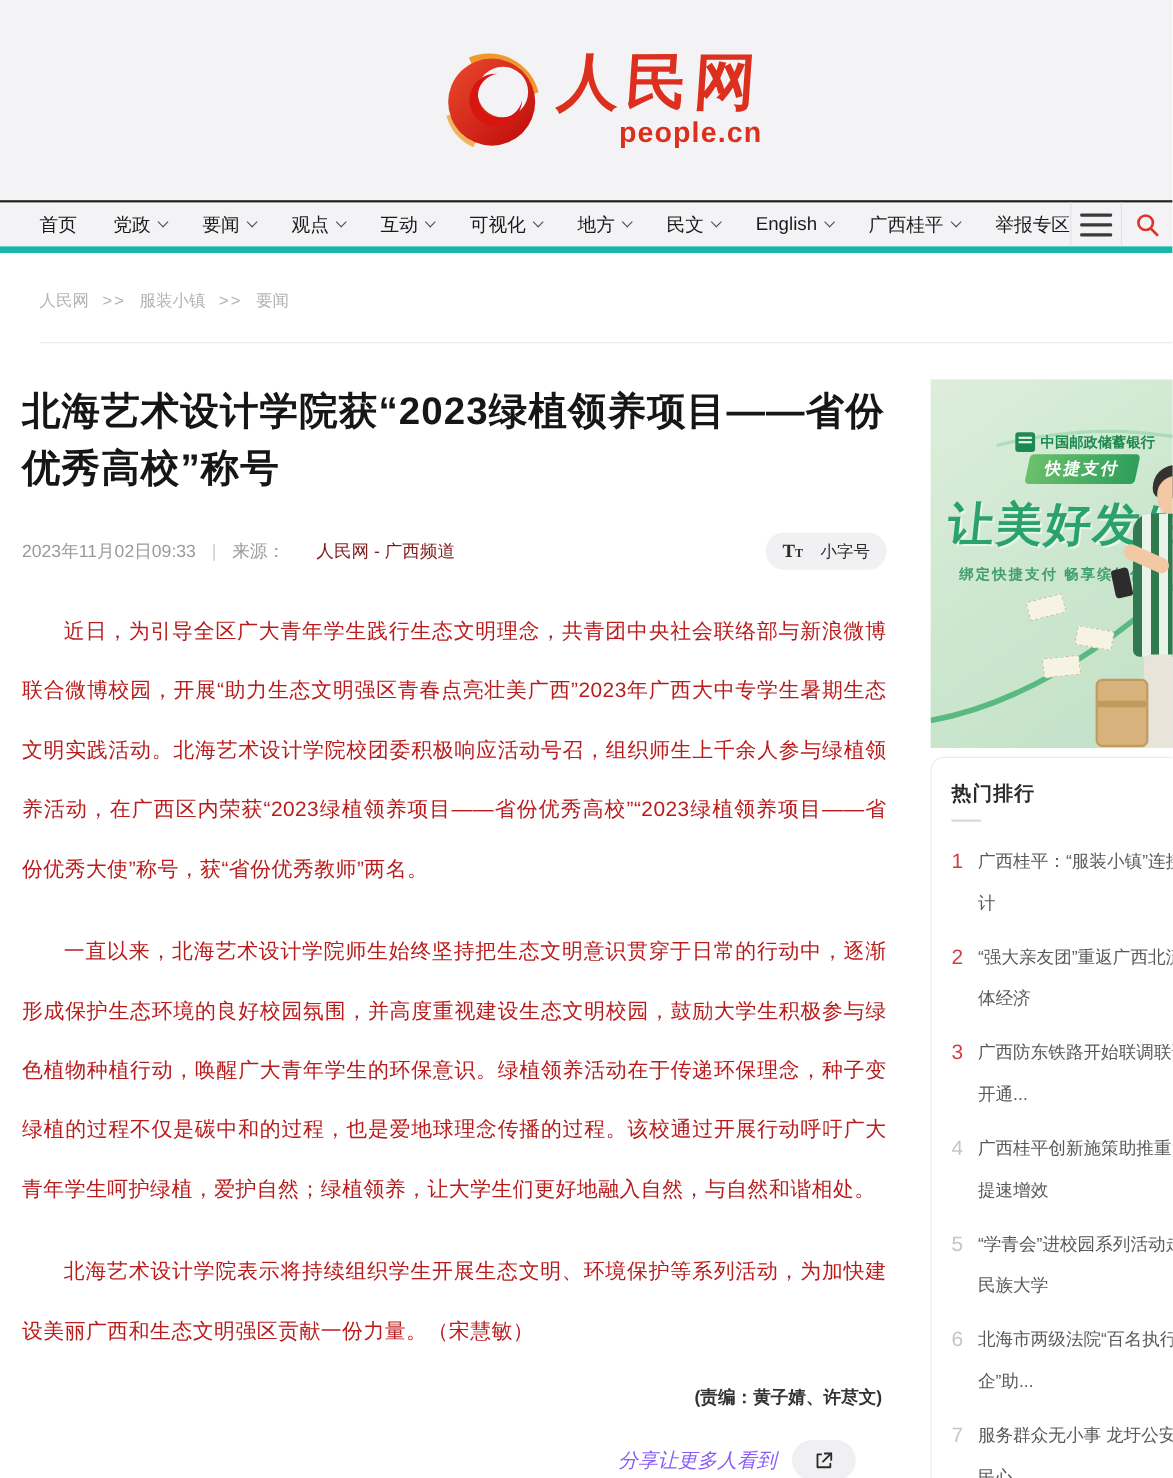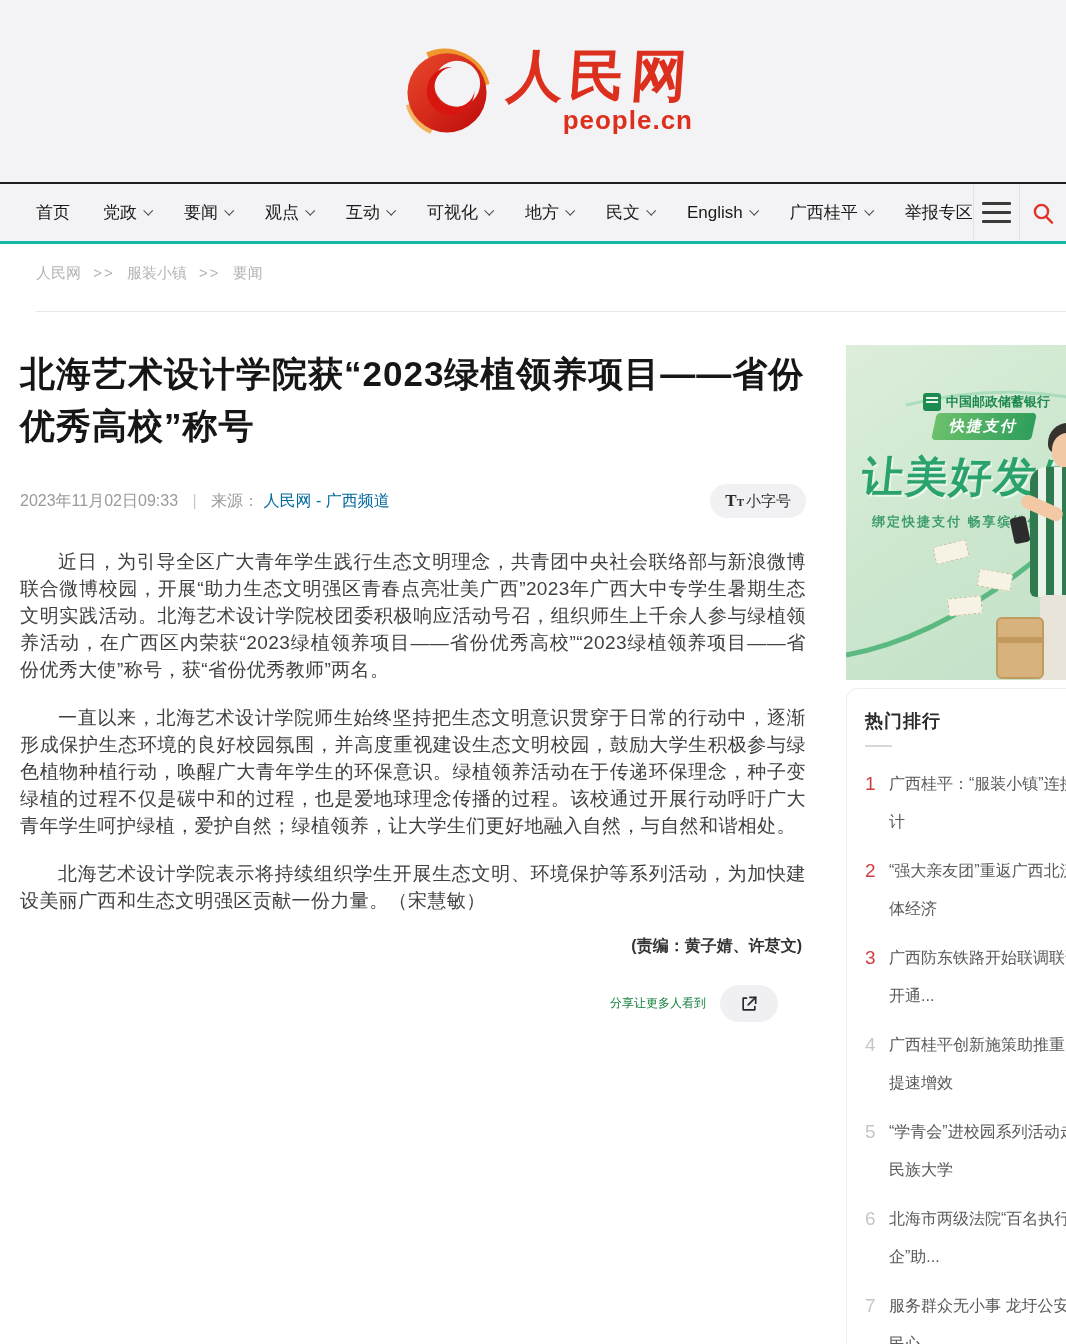--- a/index.html
+++ b/index.html
@@ -11,22 +11,22 @@
   .site-header { position:absolute; left:0; top:0; width:1066px; height:182px;
     background:#f3f3f5; display:flex; align-items:center; justify-content:center; }
   .logo-wrap { display:flex; align-items:center; gap:14px; margin-left:28px; }
   .logo-text { display:flex; flex-direction:column; align-items:flex-end; }
   .logo-zh { font-size:56px; font-weight:900; color:#dd2f1e; letter-spacing:6px;
     transform:skewX(-4deg); line-height:1; font-family:"DejaVu Sans",sans-serif; }
   .logo-en { font-size:26px; font-weight:800; color:#dd2f1e; letter-spacing:1px;
     line-height:1.1; margin-top:2px; }
 
   
-  .main-nav { position:absolute; left:0; top:182px; width:1066px; height:62px;
-    background:#f3f3f5; border-top:2px solid #1f1f1f; border-bottom:3px solid #14b8a6;
+  .main-nav { position:absolute; left:0; top:182px; width:1066px; height:48px;
+    background:#f3f3f5; border-top:2px solid #1f1f1f; border-bottom:6px solid #14b8a6;
     display:flex; align-items:stretch; }
   .nav-list { display:flex; align-items:center; column-gap:33px; padding-left:36px; flex:1; }
   .nav-item { font-size:17px; color:#1a1a1a; text-decoration:none; white-space:nowrap;
     display:flex; align-items:center; cursor:pointer; }
   .chev { width:7px; height:7px; border-right:1.6px solid #4a4a4a; border-bottom:1.6px solid #4a4a4a;
     transform:rotate(45deg) translateY(-1px); display:inline-block; margin-left:7px; margin-bottom:3px; }
   .nav-icon-cell { width:57px; display:flex; align-items:center; justify-content:center;
     border-left:1px solid #e2e2e4; cursor:pointer; }
   .hamburger { display:flex; flex-direction:column; gap:6px; }
   .hamburger span { display:block; width:29px; height:3px; background:#3a3a3a; border-radius:1px; }
@@ -37,32 +37,32 @@
   .breadcrumb .sep { margin:0 8px; letter-spacing:2px; }
   .rule { position:absolute; left:36px; right:0; top:311px; height:1px; background:#e8e8e8; }
 
   
   .article { position:absolute; left:20px; top:348px; width:786px; }
   .article-title { font-size:35px; font-weight:700; color:#161616; line-height:52px;
     letter-spacing:1px; }
   .meta-row { margin-top:32px; display:flex; align-items:center; justify-content:space-between; }
   .meta-left { font-size:16px; color:#9a9a9a; }
   .meta-left .pipe { margin:0 10px; color:#c9c9c9; }
-  .meta-left a { color:#0369a1; text-decoration:none; cursor:pointer; }
+  .meta-left a { color:#7f1d1d; text-decoration:none; cursor:pointer;margin-left:24px; }
   .font-size-btn { background:#f1f1f3; border:none; border-radius:17px; padding:7px 15px;
-    font-size:15px; color:#2b2b2b; display:flex; align-items:center; gap:2px; cursor:pointer; }
+    font-size:15px; color:#2b2b2b; display:flex; align-items:center; gap:16px; cursor:pointer; }
   .tt { font-family:"Liberation Serif","DejaVu Serif",serif; font-weight:700; font-size:17px; }
   .tt small { font-size:11px; }
   .article-body { margin-top:30px; }
-  .article-body p { font-size:19px; line-height:27px; color:#404040; text-indent:2em;
+  .article-body p { font-size:19px; line-height:54px; color:#b91c1c; text-indent:2em;
     text-align:justify; margin-bottom:21px; letter-spacing:0.4px; }
   .editor-note { text-align:right; font-size:16px; color:#333; margin-top:22px; padding-right:4px;font-weight:bold; }
   .share-row { margin-top:28px; display:flex; align-items:center; justify-content:flex-end;
     gap:14px; padding-right:28px; }
-  .share-label { font-size:12px; color:#15803d; }
+  .share-label { font-size:18px; color:#8b5cf6;font-style:italic; }
   .share-btn { background:#f0f0f2; border:none; border-radius:19px; width:58px; height:37px;
     display:flex; align-items:center; justify-content:center; cursor:pointer; }
 
   
   .ad-banner { position:absolute; left:846px; top:345px; width:300px; height:335px;
     background:linear-gradient(145deg,#ddeeda 0%,#cde7cf 45%,#bfe0c6 100%); overflow:hidden; cursor:pointer; }
   .bank-logo { position:absolute; right:96px; top:48px; display:flex; align-items:center; gap:5px;
     color:#1d8a50; font-size:13px; font-weight:700; white-space:nowrap; }
   .bank-emblem { width:18px; height:18px; background:#1d8a50; border-radius:3px; position:relative; }
   .bank-emblem:before { content:""; position:absolute; left:3px; top:8px; width:12px; height:2px; background:#eaf6ee; }

